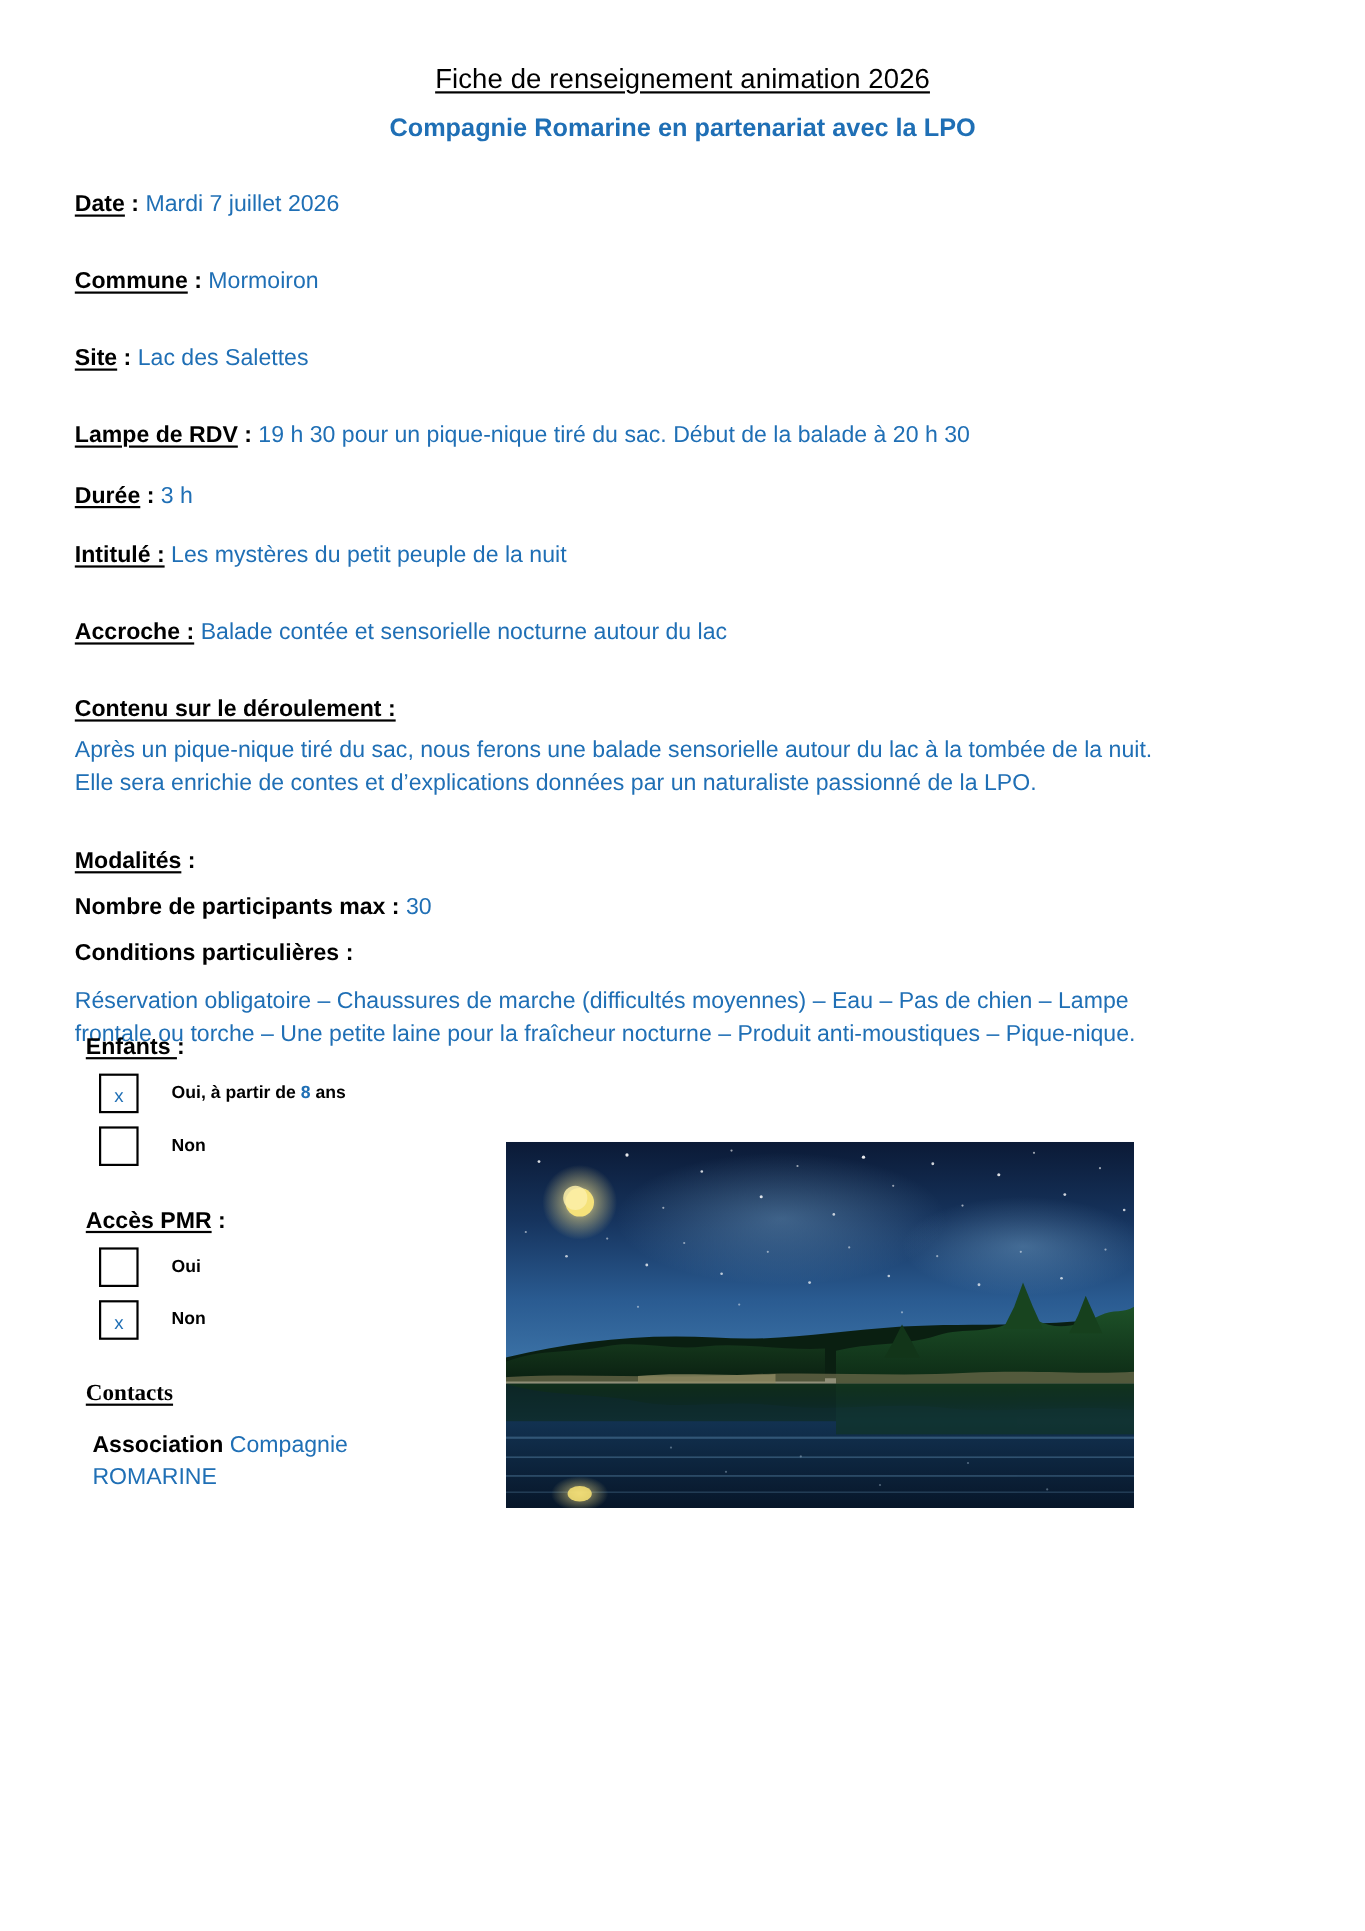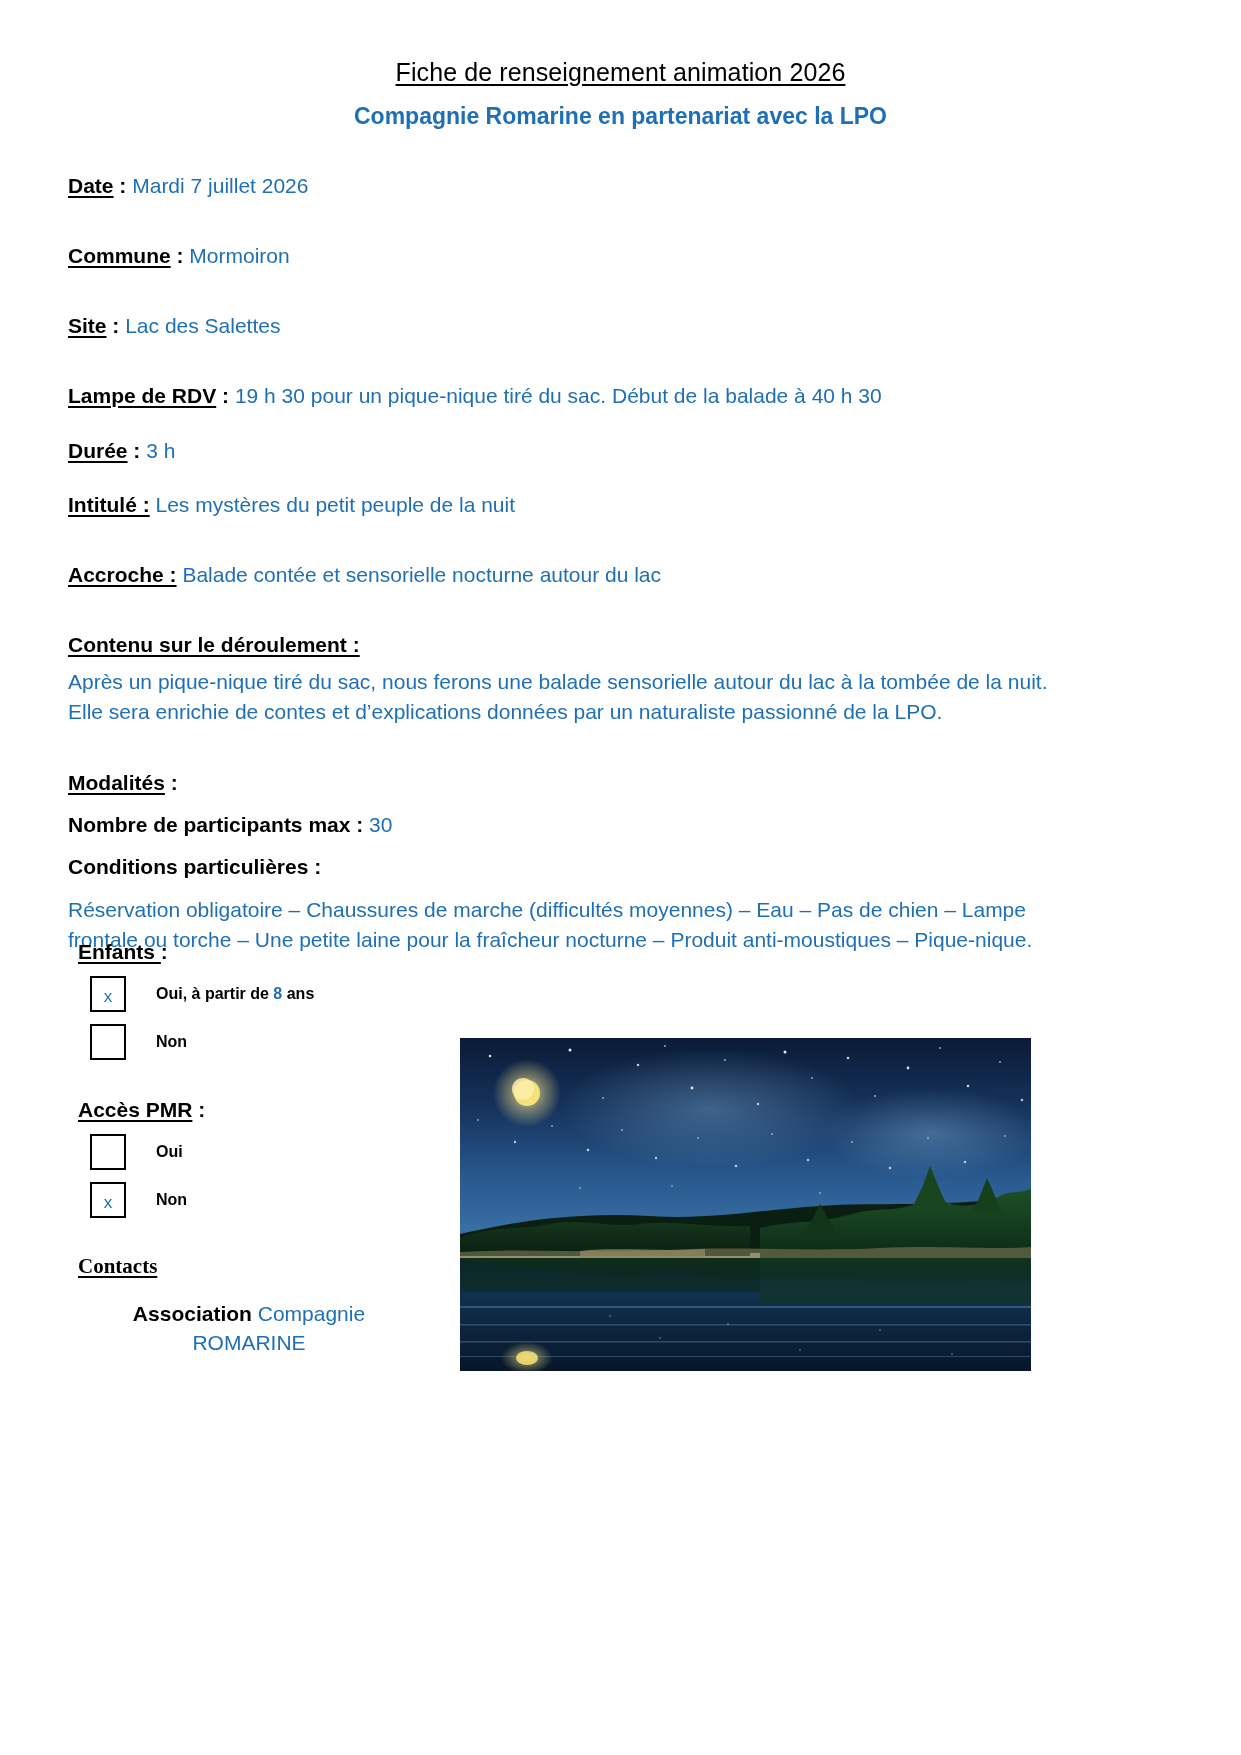--- a/index.html
+++ b/index.html
@@ -124,21 +124,20 @@
     text-underline-offset: 3px;
     margin-left: 10px;
     font-family: Liberation Serif, serif;
   }
   .contact-line {
     font-size: 21px;
     line-height: 1.4;
     margin-left: 16px;
     color: #1f6fb5;
     max-width: 330px;
-    text-align: center;
   }
   .contact-line b { color: #000000; }
 
   
   .photo {
     position: absolute;
     left: 460px;
     top: 1038px;
     width: 571px;
     height: 333px;
@@ -181,21 +180,21 @@
 
     <div class="sp-lg"></div>
 
     <div class="field">
       <span class="lbl">Site</span><span class="lbl-plain"> : </span><span class="val">Lac des Salettes</span>
     </div>
 
     <div class="sp-lg"></div>
 
     <div class="field">
-      <span class="lbl">Lampe de RDV</span><span class="lbl-plain"> : </span><span class="val">19 h 30 pour un pique-nique tiré du sac. Début de la balade à 40 h 30</span>
+      <span class="lbl">Lampe de RDV</span><span class="lbl-plain"> : </span><span class="val">19 h 30 pour un pique-nique tiré du sac. Début de la balade à 20 h 30</span>
     </div>
 
     <div class="sp-md"></div>
 
     <div class="field">
       <span class="lbl">Durée</span><span class="lbl-plain"> : </span><span class="val">3 h</span>
     </div>
 
     <div class="sp-md"></div>
 

